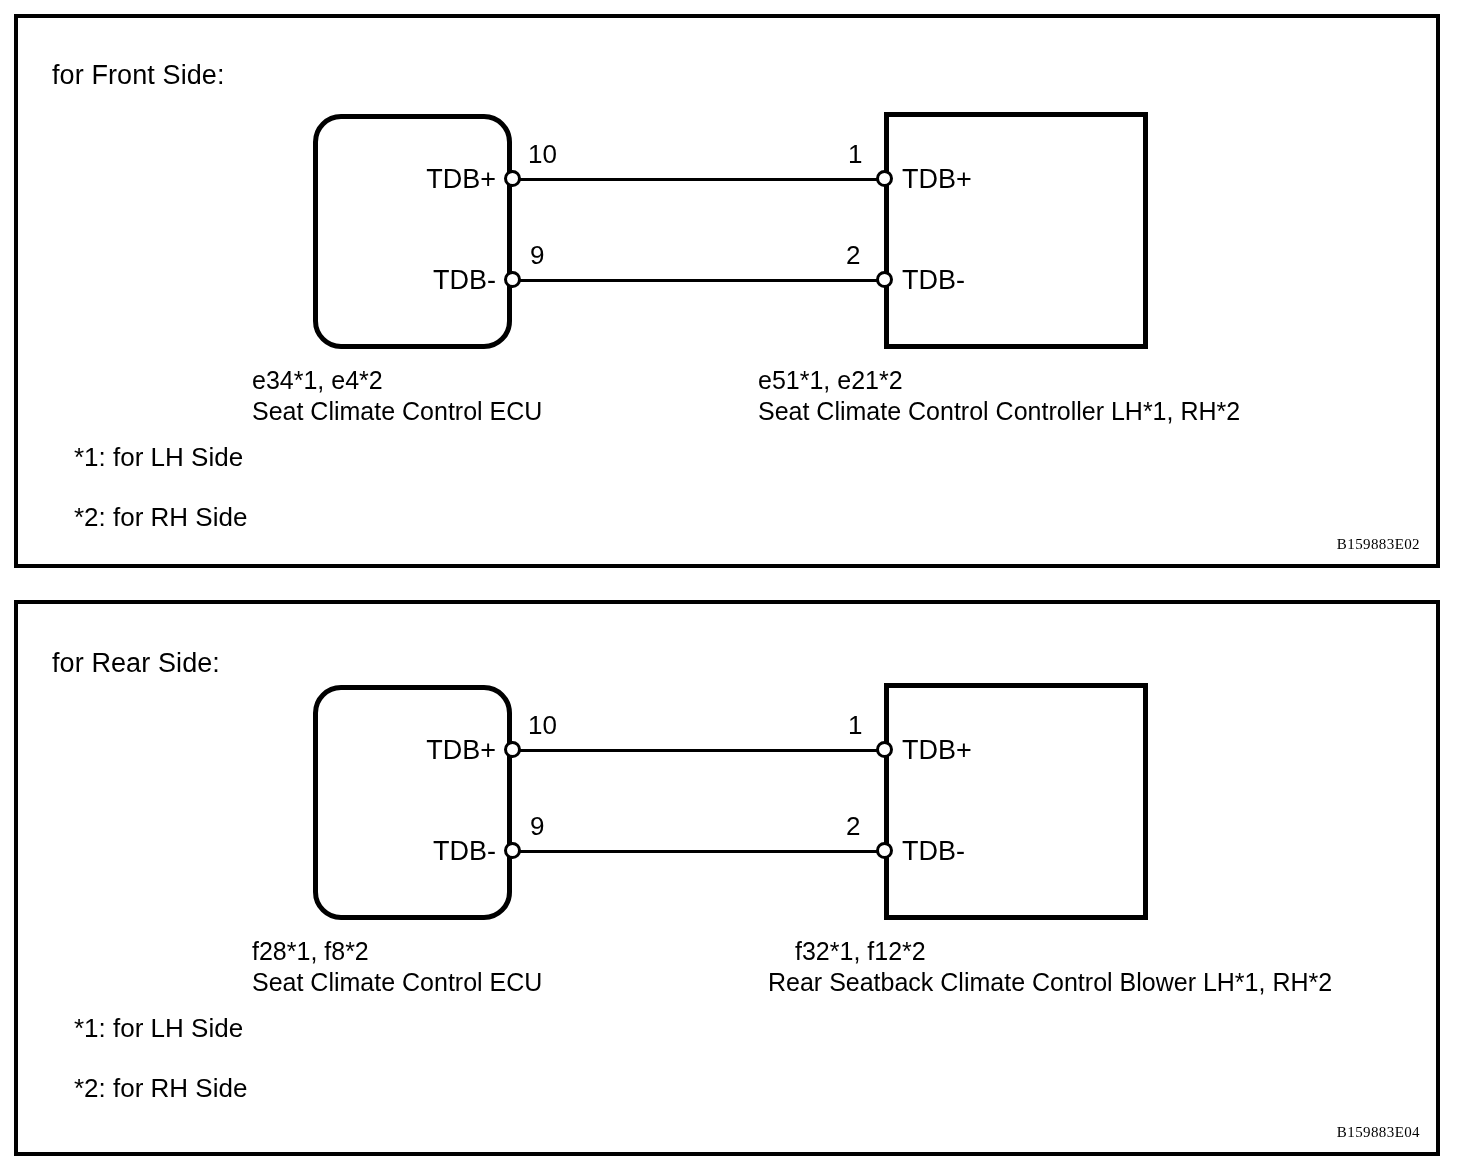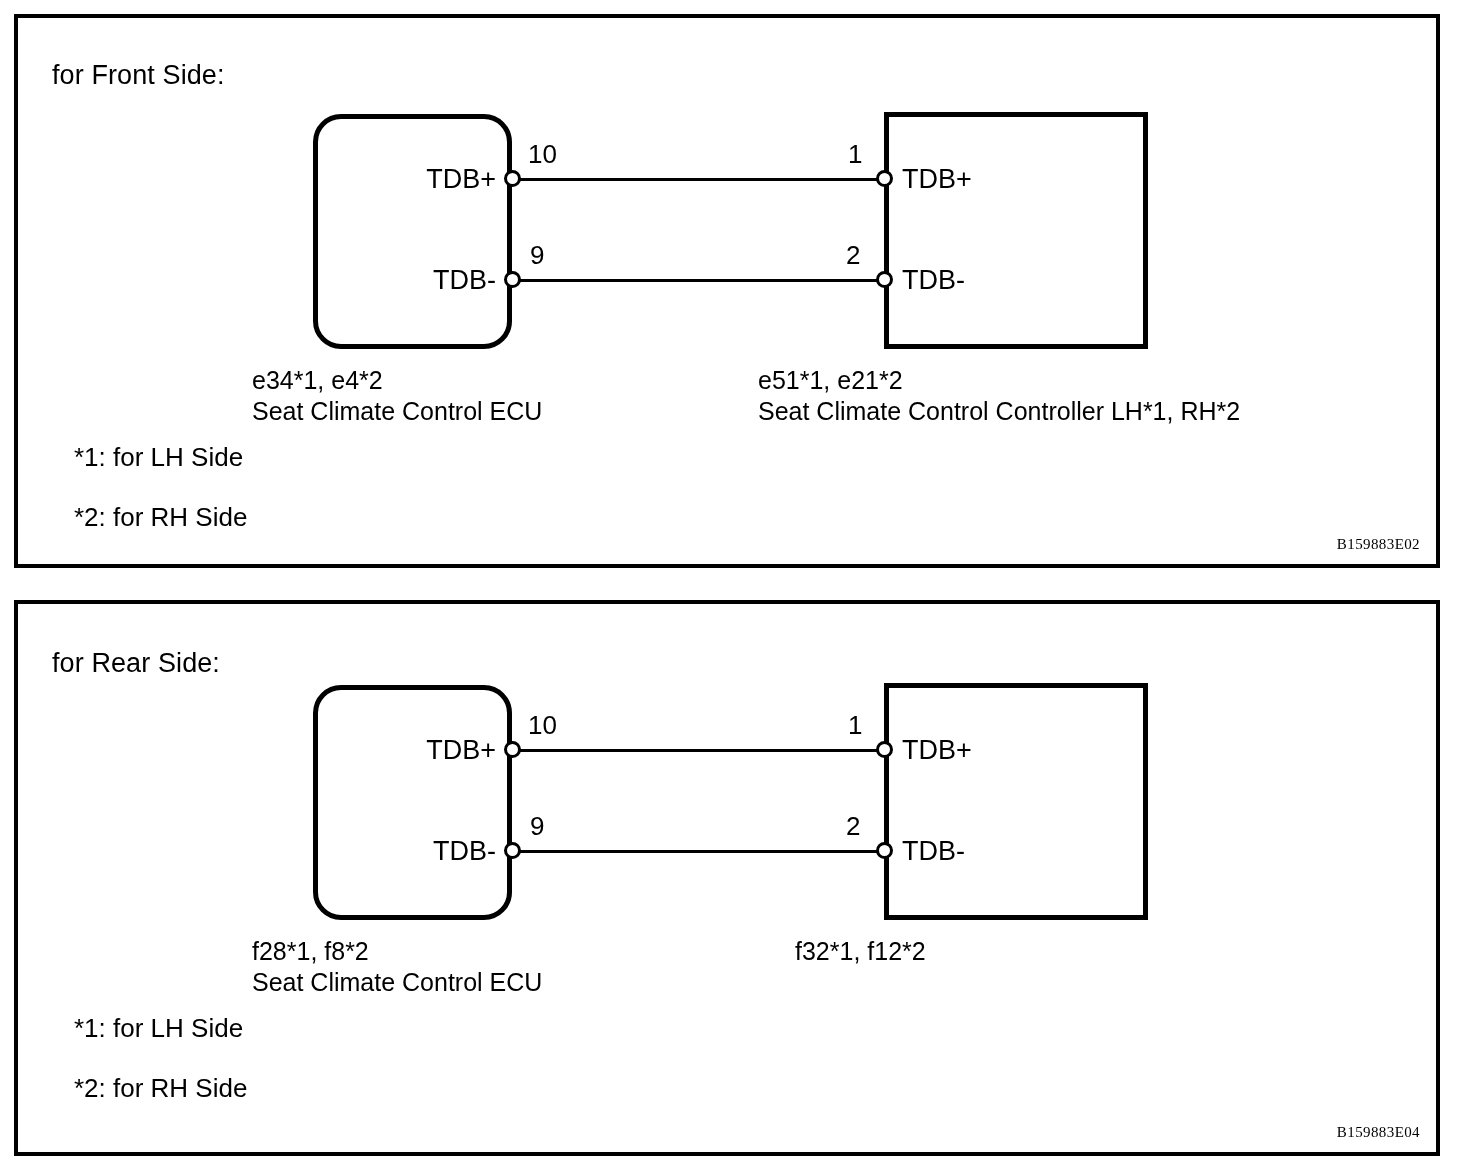--- a/index.html
+++ b/index.html
@@ -176,20 +176,21 @@
     <div class="pin-label" style="left:884px; top:133px;">TDB+</div>
     <div class="pin-label" style="left:884px; top:234px;">TDB-</div>
 
     <div class="pin-num" style="left:830px; top:108px;">1</div>
     <div class="pin-num" style="left:828px; top:209px;">2</div>
 
     <div class="caption" style="left:234px; top:332px;">f28*1, f8*2</div>
     <div class="caption" style="left:234px; top:363px;">Seat Climate Control ECU</div>
 
     <div class="caption" style="left:750px; top:332px;margin-left:27px;">f32*1, f12*2</div>
+    <div class="caption" style="left:750px; top:363px;">Rear Seatback Climate Control Blower LH*1, RH*2</div>
 
     <div class="footnote" style="left:26px; top:411px;">*1: for LH Side</div>
     <div class="footnote" style="left:26px; top:471px;">*2: for RH Side</div>
 
     <div class="fig-code" style="right:16px; bottom:12px;text-align:center;">B159883E04</div>
   </div>
 
 </div>
 
 </body></html>

